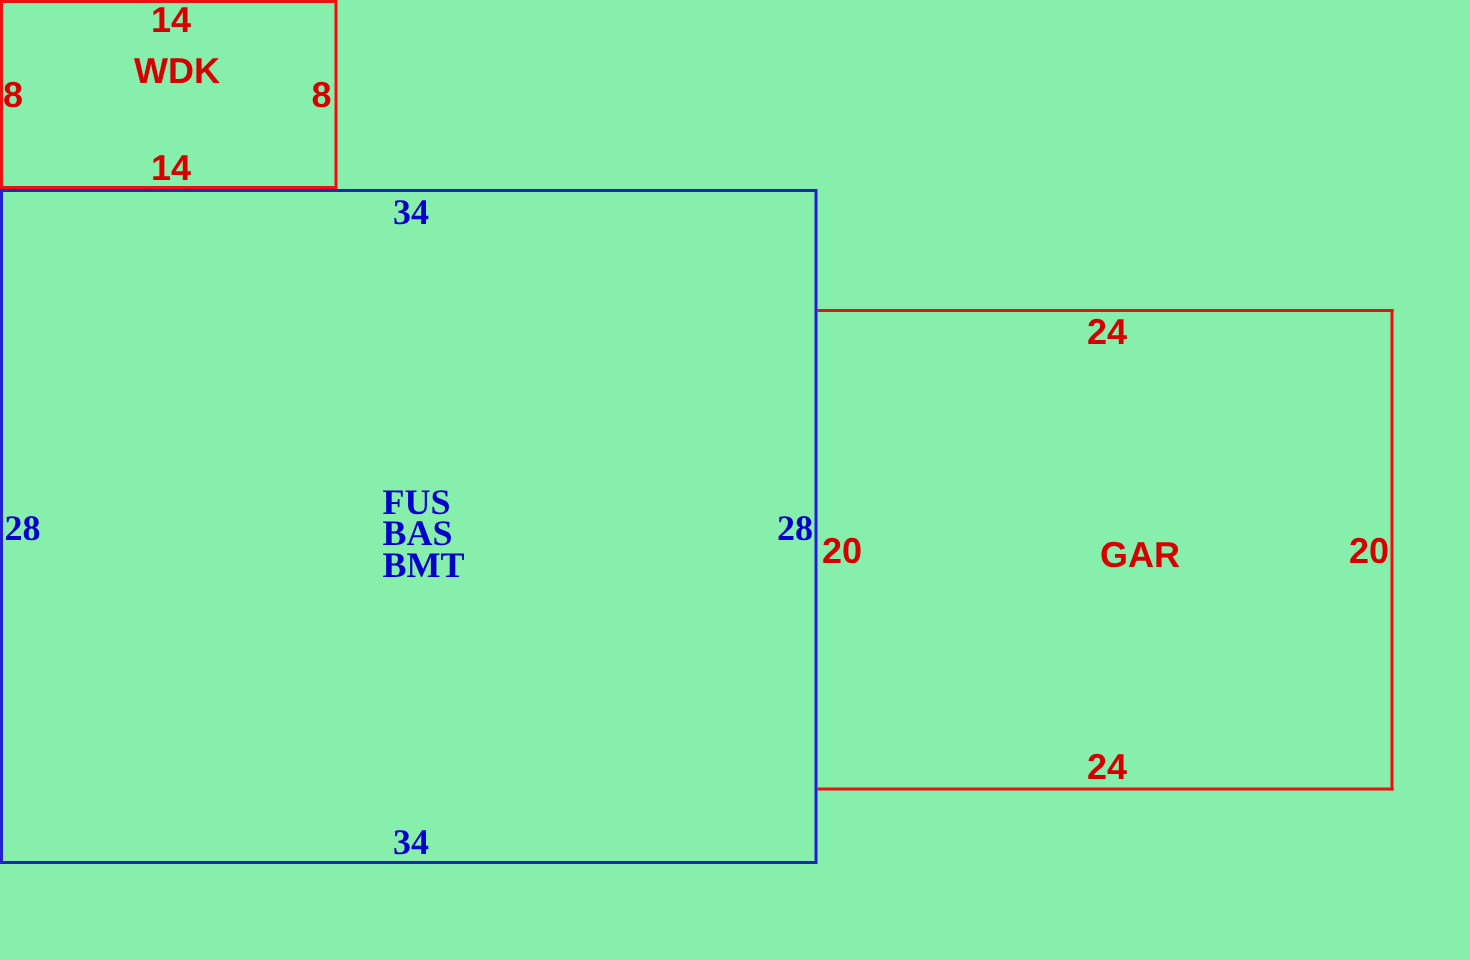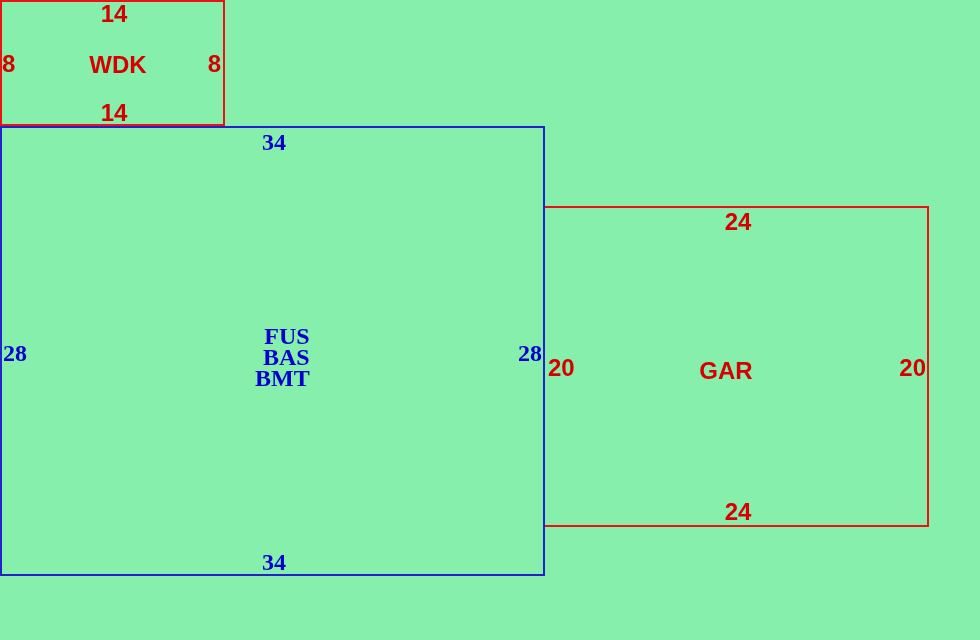--- a/index.html
+++ b/index.html
@@ -46,43 +46,43 @@
     white-space: nowrap;
   }
   .red-text  { color: #d60000; }
   .blue-text { color: #0000cc; font-family: Liberation Serif, serif; }
 
   
   .wdk-dim-top    { left: 114px; top: 2px;   transform: translateX(-50%); }
   .wdk-dim-bottom { left: 114px; top: 101px; transform: translateX(-50%); }
   .wdk-dim-left   { left: 2px;   top: 64px;  transform: translateY(-50%); }
   .wdk-dim-right  { left: 221px; top: 64px;  transform: translate(-100%,-50%); }
-  .wdk-name       { left: 118px; top: 65px;  transform: translate(-50%,-50%); }
+  .wdk-name       { left: 118px; top: 48px;  transform: translate(-50%,-50%); }
 
   
   .fus-dim-top    { left: 274px; top: 130px; transform: translateX(-50%); }
   .fus-dim-bottom { left: 274px; top: 550px; transform: translateX(-50%); }
   .fus-dim-left   { left: 3px;   top: 353px; transform: translateY(-50%); }
   .fus-dim-right  { left: 542px; top: 353px; transform: translate(-100%,-50%); }
   .fus-name-stack {
     left: 255px; top: 357px;
     transform: translateY(-50%);
-    text-align: right;
+    text-align: left;
   }
   .fus-name-stack span {
     display: block;
     line-height: 21px;
   }
 
   
   .gar-dim-top    { left: 738px; top: 210px; transform: translateX(-50%); }
   .gar-dim-bottom { left: 738px; top: 500px; transform: translateX(-50%); }
   .gar-dim-left   { left: 548px; top: 368px; transform: translateY(-50%); }
   .gar-dim-right  { left: 926px; top: 368px; transform: translate(-100%,-50%); }
-  .gar-name       { left: 726px; top: 371px; transform: translate(-50%,-50%); }
+  .gar-name       { left: 760px; top: 371px; transform: translate(-50%,-50%); }
 </style>
 </head>
 <body>
 
 <div class="sketch-canvas">
 
   <div class="room-outline outline-wdk"></div>
   <div class="room-outline outline-gar"></div>
   <div class="room-outline outline-fus"></div>
 

